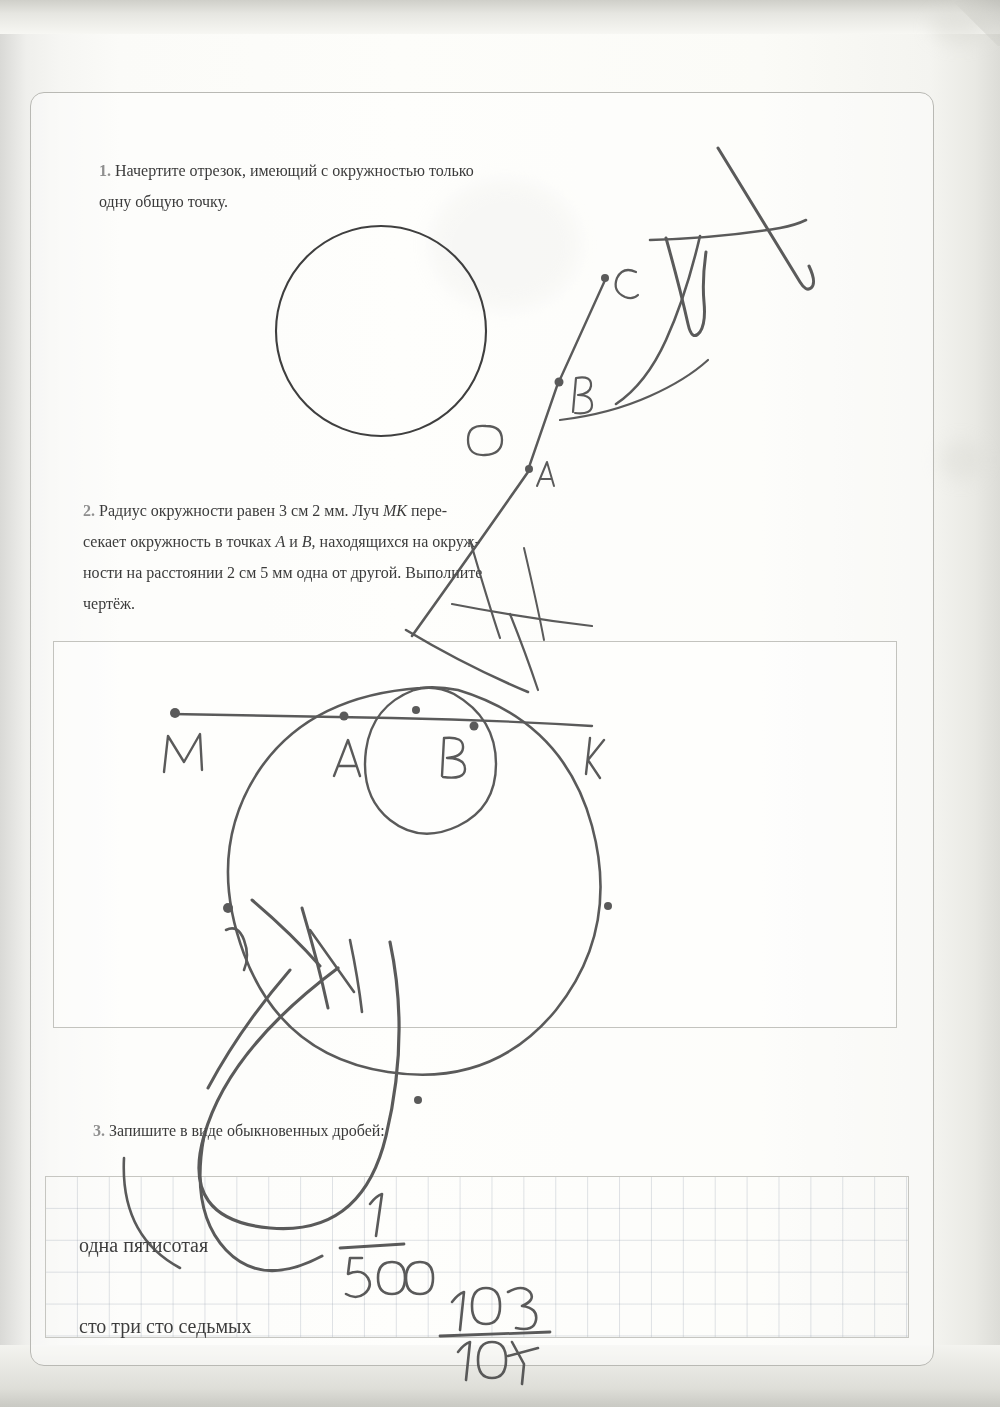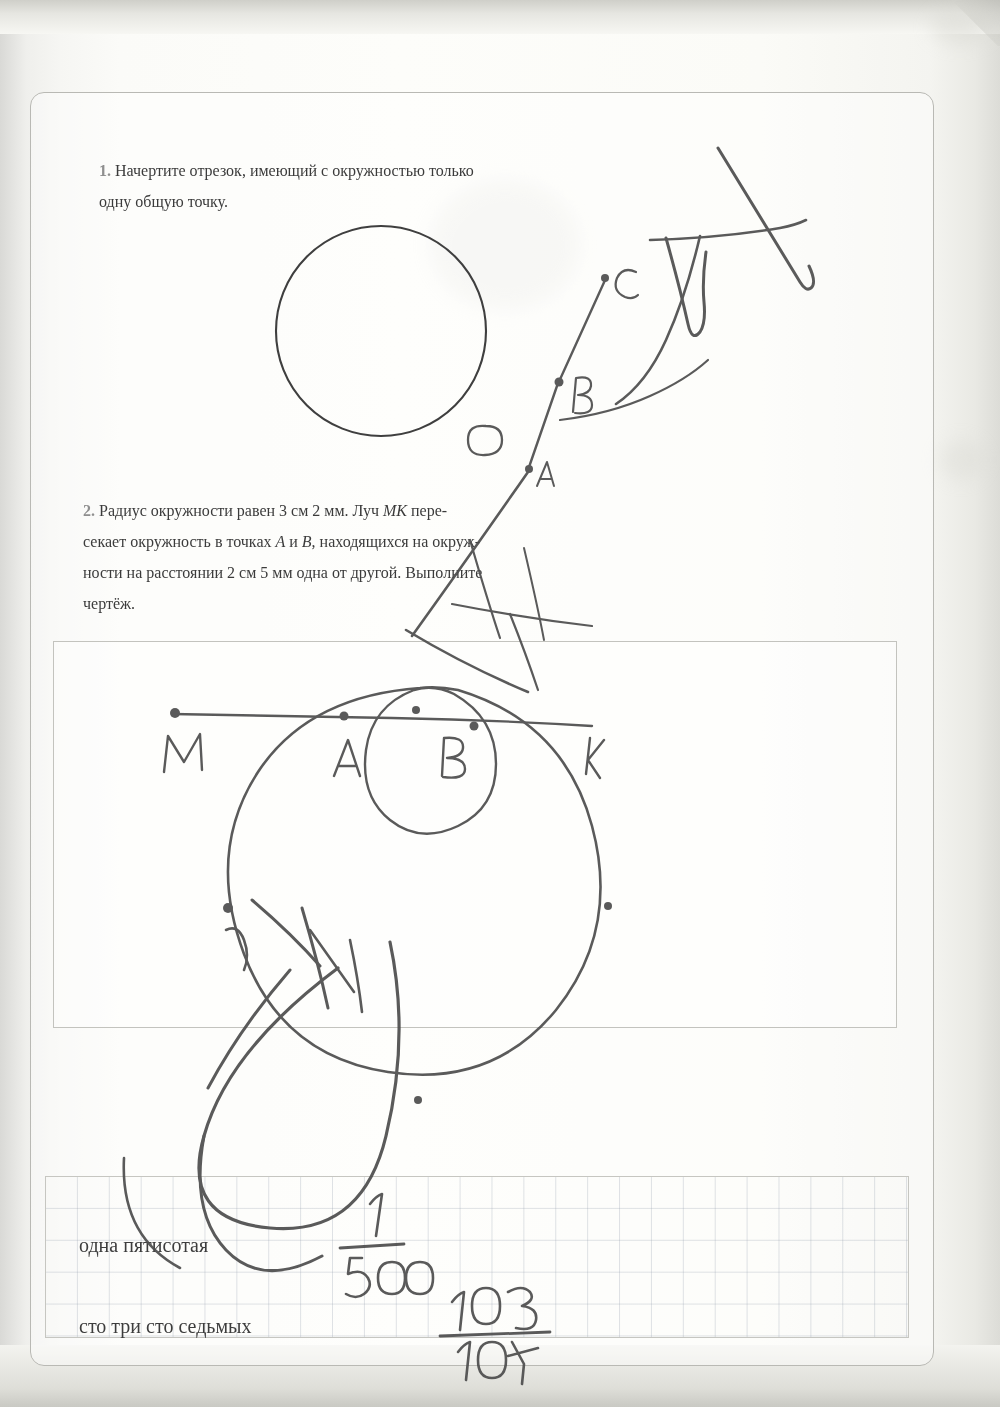--- a/index.html
+++ b/index.html
@@ -168,20 +168,24 @@
   <div class="q" id="q2">
     <span class="qnum">2.</span>
     <span>Радиус окружности равен 3 см 2 мм. Луч </span><span class="ital">MK</span><span> пере-</span><br>
     <span>секает окружность в точках </span><span class="ital">A</span><span> и </span><span class="ital">B</span><span>, находящихся на окруж-</span><br>
     <span>ности на расстоянии 2 см 5 мм одна от другой. Выполните</span><br>
     <span>чертёж.</span>
   </div>
 
   <div class="answer-box"></div>
 
+  <div class="q" id="q3">
+    <span class="qnum">3.</span>
+    <span>Запишите в виде обыкновенных дробей:</span>
+  </div>
 
   <div class="grid-table"></div>
   <div class="grid-label" id="gl1">одна пятисотая</div>
   <div class="grid-label" id="gl2">сто три сто седьмых</div>
 
 </div>
 
 <svg class="ink" viewBox="0 0 1000 1407">
   <g stroke="#4d4d4d" fill="none" stroke-linecap="round" stroke-linejoin="round" opacity="0.92">
 

